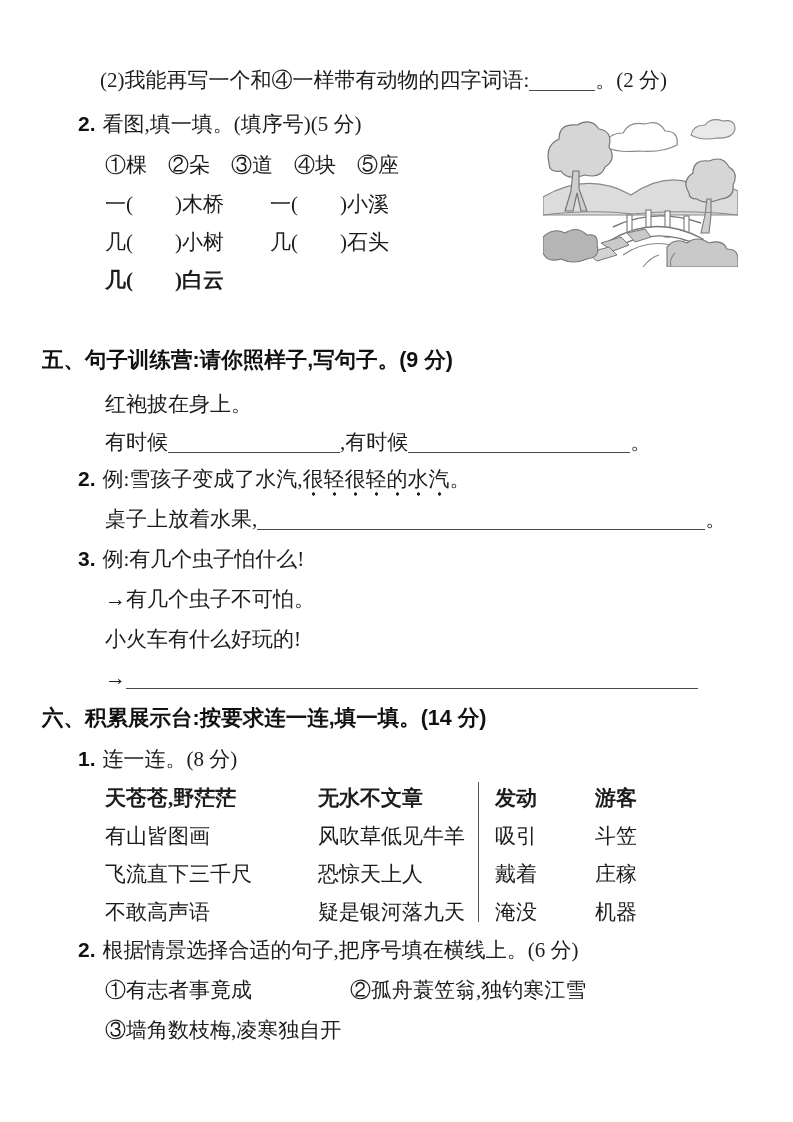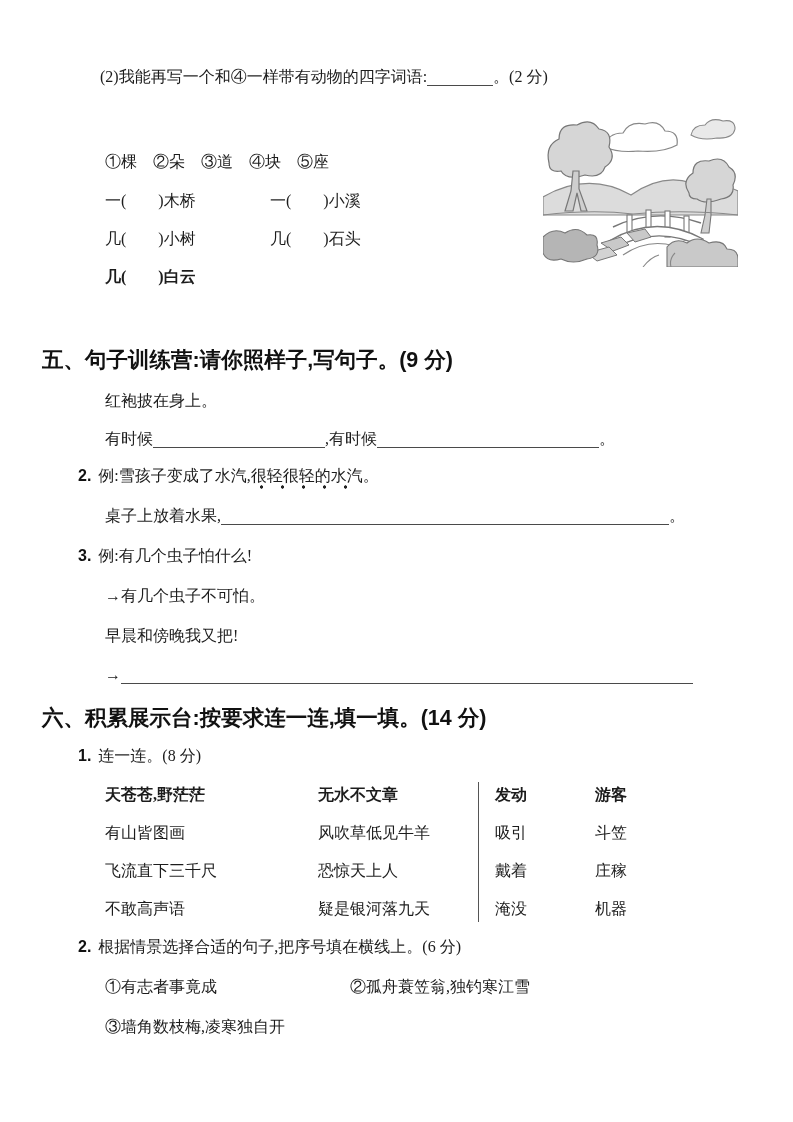--- a/index.html
+++ b/index.html
@@ -4,21 +4,21 @@
 <style>
   html,body{margin:0;padding:0;background:#ffffff;}
   .page{
     position:relative;
     width:793px;height:1122px;
     background:#ffffff;
     overflow:hidden;
     font-family:"Liberation Serif","DejaVu Serif",serif;
     color:#1c1c1c;
   }
-  .line{position:absolute;white-space:nowrap;font-size:16px;line-height:1.15;}
+  .line{position:absolute;white-space:nowrap;font-size:21px;line-height:1.15;}
   .h{font-family:"Liberation Sans","DejaVu Sans",sans-serif;font-weight:700;font-size:21.5px;color:#111;}
   .num{font-family:"Liberation Sans","DejaVu Sans",sans-serif;font-weight:700;margin-right:7px;color:#111;}
   .blank{display:inline-block;border-bottom:1.3px solid #4a4a4a;height:1em;vertical-align:-4px;}
   .emph{
     background-image:radial-gradient(circle,#222 1.4px,transparent 1.9px);
     background-size:21px 6px;
     background-repeat:repeat-x;
     background-position:left bottom;
     padding-bottom:6px;
   }
@@ -32,20 +32,23 @@
 </style>
 </head>
 <body>
 
 <div class="page">
 
   <div class="line" style="left:100px;top:68px;">
     <span>(2)我能再写一个和④一样带有动物的四字词语:</span><span class="blank" style="width:66px;"></span><span>。(2 分)</span>
   </div>
 
+  <div class="line" style="left:78px;top:112px;">
+    <span class="num">2.</span><span>看图,填一填。(填序号)(5 分)</span>
+  </div>
 
   <div class="line" style="left:105px;top:153px;">
     <span>①棵　②朵　③道　④块　⑤座</span>
   </div>
 
   <div class="line" style="left:105px;top:192px;">
     <span style="display:inline-block;width:165px;">一(　　)木桥</span><span>一(　　)小溪</span>
   </div>
 
   <div class="line" style="left:105px;top:230px;">
@@ -110,21 +113,21 @@
     <span>桌子上放着水果,</span><span class="blank" style="width:448px;"></span><span>。</span>
   </div>
 
   <div class="line" style="left:78px;top:547px;">
     <span class="num">3.</span><span>例:有几个虫子怕什么!</span>
   </div>
   <div class="line" style="left:105px;top:587px;">
     <span>→有几个虫子不可怕。</span>
   </div>
   <div class="line" style="left:105px;top:627px;">
-    <span>早晨和傍晚我又把!</span>
+    <span>小火车有什么好玩的!</span>
   </div>
   <div class="line" style="left:105px;top:666px;">
     <span>→</span><span class="blank" style="width:572px;"></span>
   </div>
 
   <div class="line h" style="left:42px;top:706px;">
     <span>六、积累展示台:按要求连一连,填一填。(14 分)</span>
   </div>
 
   <div class="line" style="left:78px;top:747px;">

